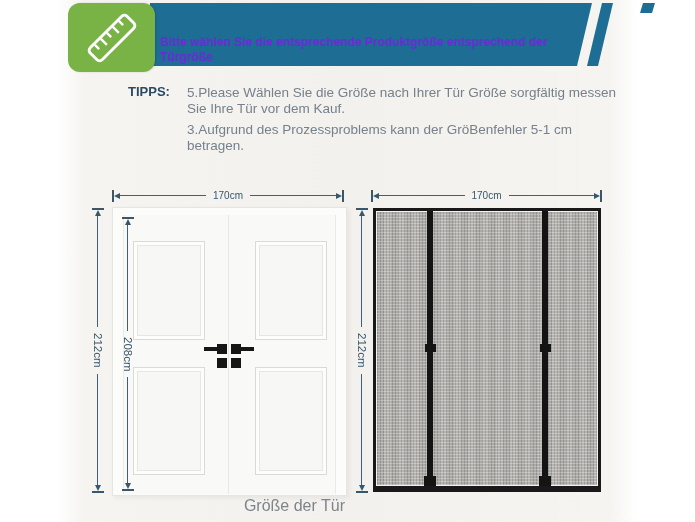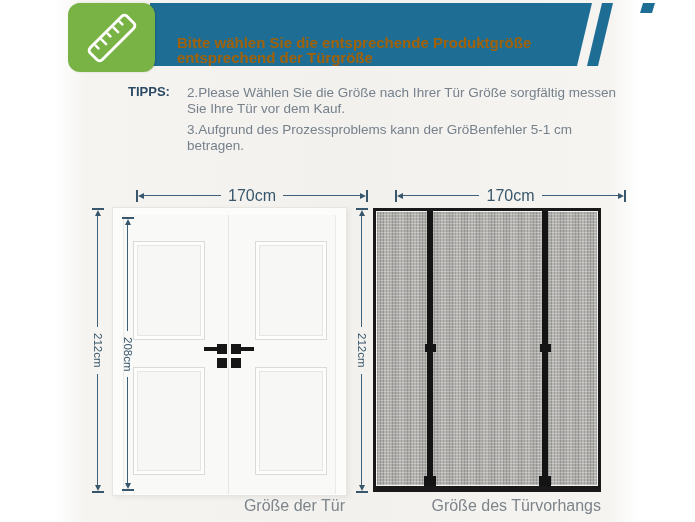--- a/index.html
+++ b/index.html
@@ -18,27 +18,27 @@
   .band .s1{position:absolute;inset:0;background:#1e6d95;
     clip-path:polygon(452px 0,463px 0,448px 63px,437px 63px);}
   .band .s2{position:absolute;inset:0;background:#1e6d95;
     clip-path:polygon(493px 0,505px 0,502px 10px,490px 10px);}
   .icon-box{
     position:absolute;left:68px;top:3px;width:87px;height:69px;border-radius:12px;
     background:#79b345;display:flex;align-items:center;justify-content:center;
     box-shadow:1px 0 2px rgba(0,0,0,.15);
   }
   .hdr-title{position:absolute;left:176px;top:7px;color:#ffffff;font-size:23px;font-weight:bold;letter-spacing:.2px;white-space:nowrap;}
-  .hdr-sub{position:absolute;left:177px;top:35px;width:412px;color:#a16207;font-size:15px;line-height:15px;font-weight:bold;}
+  .hdr-sub{position:absolute;left:160px;top:35px;width:412px;color:#6d28d9;font-size:12px;line-height:15px;font-weight:bold;}
   
   .tips-label{position:absolute;left:128px;top:84px;font-size:13px;font-weight:bold;color:#2c4a63;}
   .tips{position:absolute;left:187px;top:85px;width:436px;color:#76818b;font-size:13.5px;line-height:16px;}
   .tips p{margin:0 0 5px 0;}
   
-  .dim-h{position:absolute;display:flex;align-items:center;height:13px;color:#38576c;font-size:16px;margin-left:24px;}
+  .dim-h{position:absolute;display:flex;align-items:center;height:13px;color:#38576c;font-size:10px;}
   .dim-h .tick{width:2px;height:12px;background:#38576c;}
   .dim-h .ah-l{width:0;height:0;border-right:6px solid #38576c;border-top:3.5px solid transparent;border-bottom:3.5px solid transparent;}
   .dim-h .ah-r{width:0;height:0;border-left:6px solid #38576c;border-top:3.5px solid transparent;border-bottom:3.5px solid transparent;}
   .dim-h .ln{flex:1;height:1.4px;background:#3f607a;}
   .dim-h .lab{padding:0 7px;white-space:nowrap;}
   .dim-v{position:absolute;display:flex;flex-direction:column;align-items:center;width:13px;color:#38576c;font-size:11.5px;}
   .dim-v .tick{height:2px;width:12px;background:#38576c;}
   .dim-v .ah-u{width:0;height:0;border-bottom:6px solid #38576c;border-left:3.5px solid transparent;border-right:3.5px solid transparent;}
   .dim-v .ah-d{width:0;height:0;border-top:6px solid #38576c;border-left:3.5px solid transparent;border-right:3.5px solid transparent;}
   .dim-v .ln{flex:1;width:1.4px;background:#3f607a;}
@@ -103,21 +103,21 @@
       <g transform="rotate(-45 24 24)">
         <rect x="2.5" y="17" width="43" height="14" rx="3" fill="#79b345" stroke="#ffffff" stroke-width="2.4"></rect>
         <path d="M10 18 v5 M17 18 v7 M24 18 v5 M31 18 v7 M38 18 v5" stroke="#ffffff" stroke-width="2" fill="none"></path>
       </g>
     </svg>
   </div>
   <div class="hdr-sub">Bitte wählen Sie die entsprechende Produktgröße entsprechend der Türgröße</div>
 
   <div class="tips-label">TIPPS:</div>
   <div class="tips">
-    <p>2.Please Wählen Sie die Größe nach Ihrer Tür Größe sorgfältig messen Sie Ihre Tür vor dem Kauf.</p>
+    <p>5.Please Wählen Sie die Größe nach Ihrer Tür Größe sorgfältig messen Sie Ihre Tür vor dem Kauf.</p>
     <p>3.Aufgrund des Prozessproblems kann der GröBenfehler 5-1 cm betragen.</p>
   </div>
 
   <div class="dim-h" style="left:112px;top:189px;width:232px;">
     <span class="tick"></span>
       <span class="ah-l"></span>
       <span class="ln"></span>
     <span class="lab">170cm</span>
     <span class="ln"></span>
       <span class="ah-r"></span>
@@ -184,14 +184,13 @@
   <div class="dim-v" style="left:355px;top:208px;height:285px;">
     <span class="tick"></span>
       <span class="ah-u"></span>
       <span class="ln"></span>
     <span class="lab">212cm</span>
     <span class="ln"></span>
       <span class="ah-d"></span>
       <span class="tick"></span>
   </div>
 
-  <div class="caption curtain-c">Größe des Türvorhangs</div>
 </div>
 
 </body></html>

